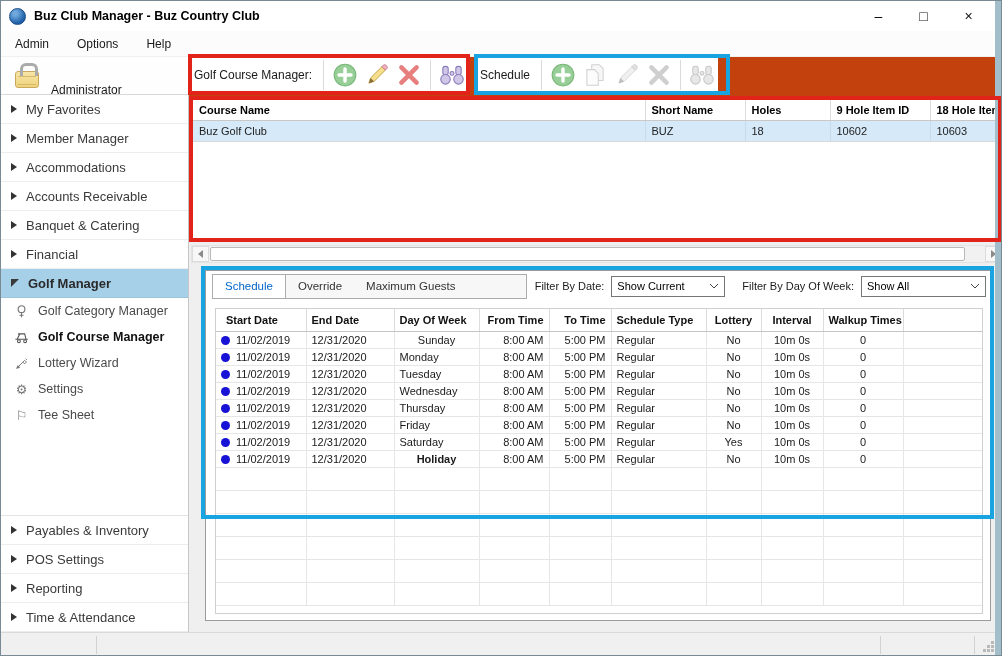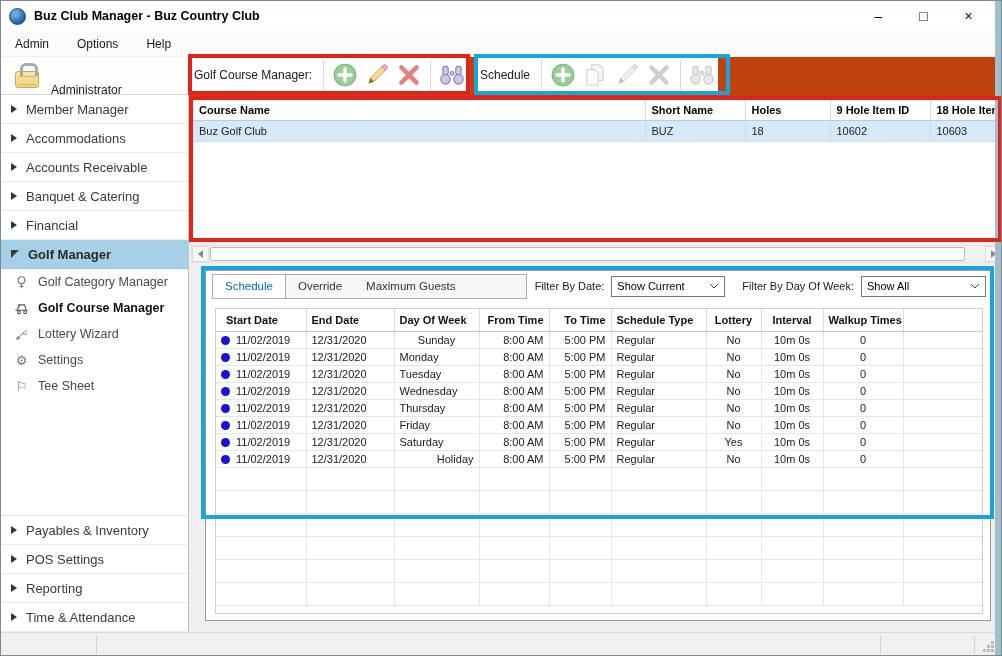--- a/index.html
+++ b/index.html
@@ -113,20 +113,24 @@
     <span class="menu-item">Admin</span>
     <span class="menu-item">Options</span>
     <span class="menu-item">Help</span>
   </div>
 
   <div class="sidebar">
     <div class="sb-user">
       <span class="lock"></span>
       <span class="label">Administrator</span>
     </div>
+    <div class="sb-item">
+        <span class="arr-r"></span>
+        <span class="txt">My Favorites</span>
+      </div>
     <div class="sb-item">
         <span class="arr-r"></span>
         <span class="txt">Member Manager</span>
       </div>
     <div class="sb-item">
         <span class="arr-r"></span>
         <span class="txt">Accommodations</span>
       </div>
     <div class="sb-item">
         <span class="arr-r"></span>
@@ -451,21 +455,21 @@
               <td style="text-align: right;">5:00 PM</td>
               <td style="text-align: left;">Regular</td>
               <td style="text-align: center;">Yes</td>
               <td style="text-align: center;">10m 0s</td>
               <td style="text-align: center;">0</td>
               <td style="text-align: left;"></td>
             </tr>
             <tr>
               <td style="text-align: left;"><span class="dot"></span>11/02/2019</td>
               <td style="text-align: left;">12/31/2020</td>
-              <td style="text-align: right;">Holiday</td>
+              <td style="text-align: center; font-weight: bold;">Holiday</td>
               <td style="text-align: right;">8:00 AM</td>
               <td style="text-align: right;">5:00 PM</td>
               <td style="text-align: left;">Regular</td>
               <td style="text-align: center;">No</td>
               <td style="text-align: center;">10m 0s</td>
               <td style="text-align: center;">0</td>
               <td style="text-align: left;"></td>
             </tr>
             <tr class="empty-row">
               <td style="text-align: left;"></td>

